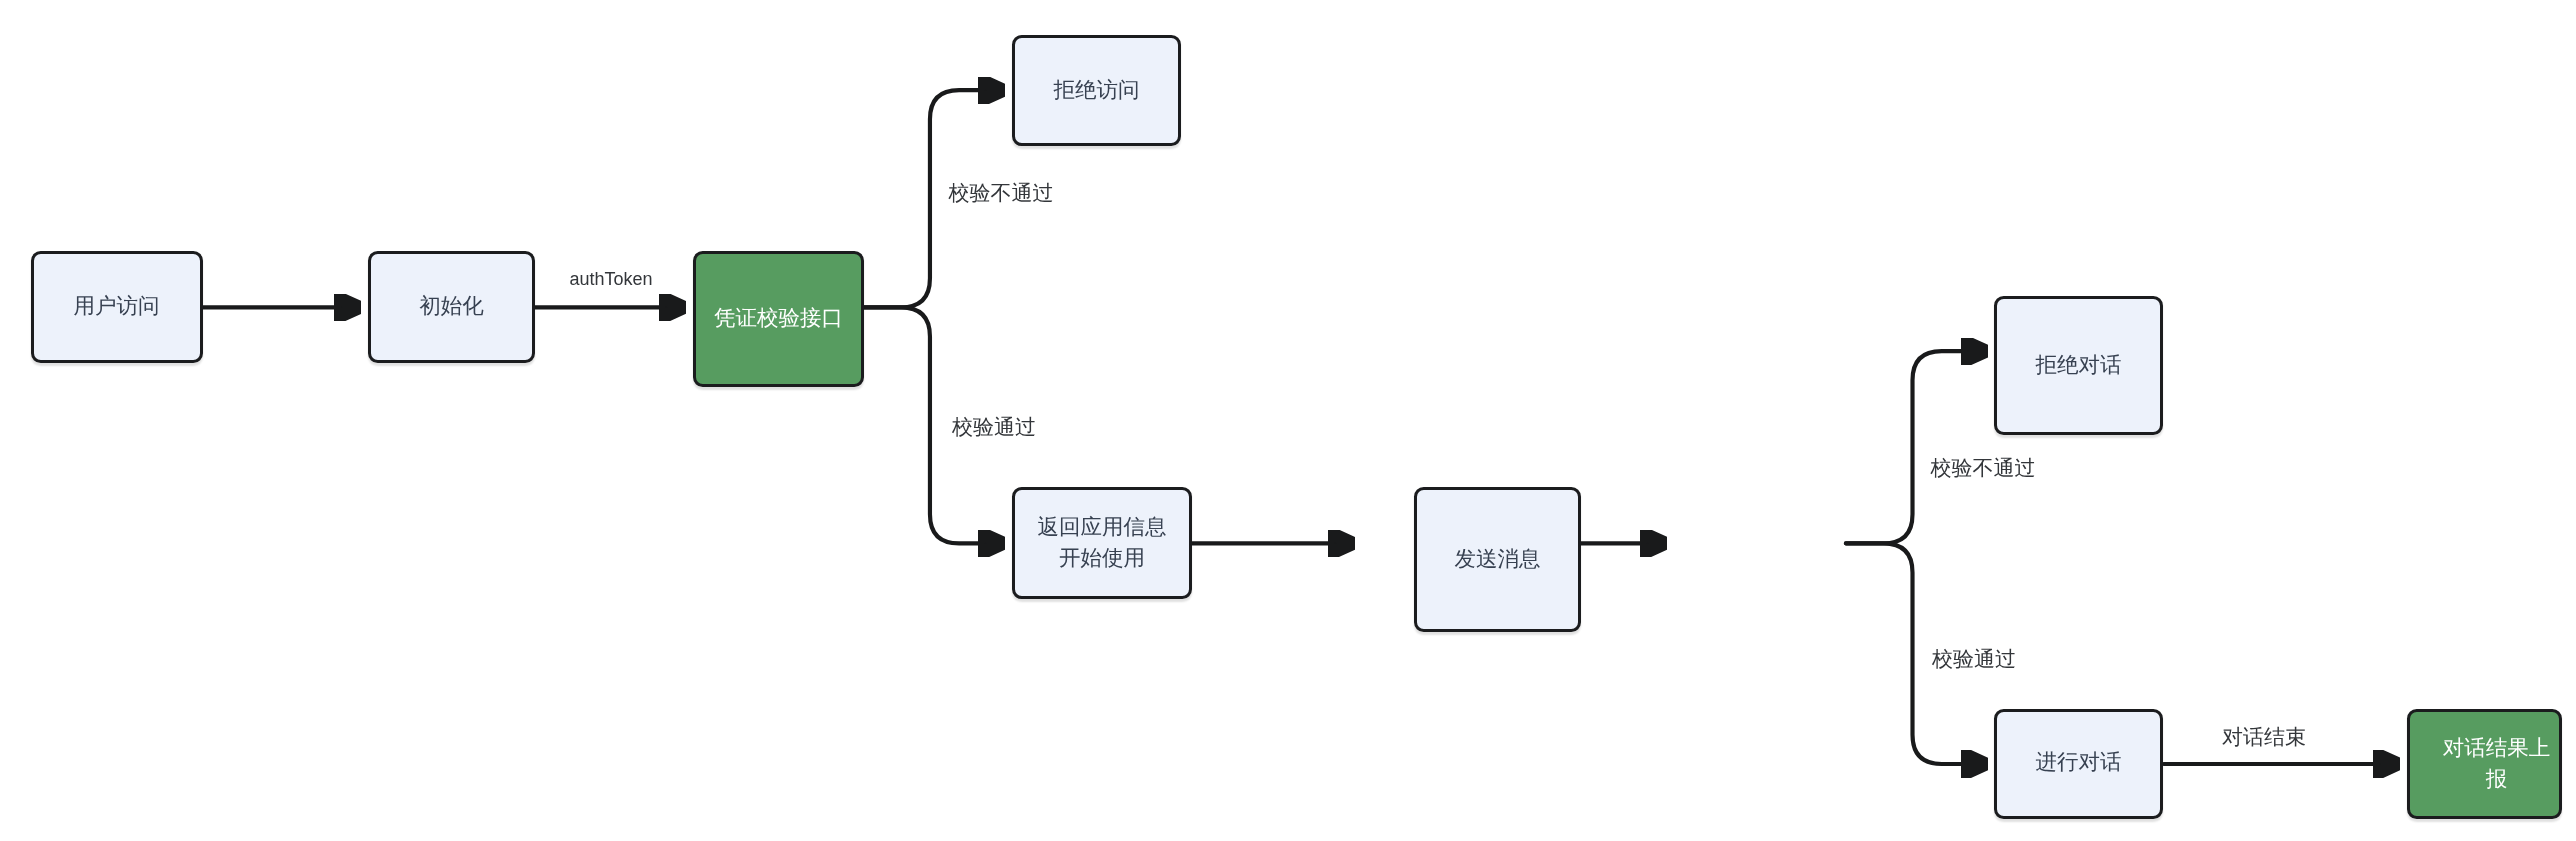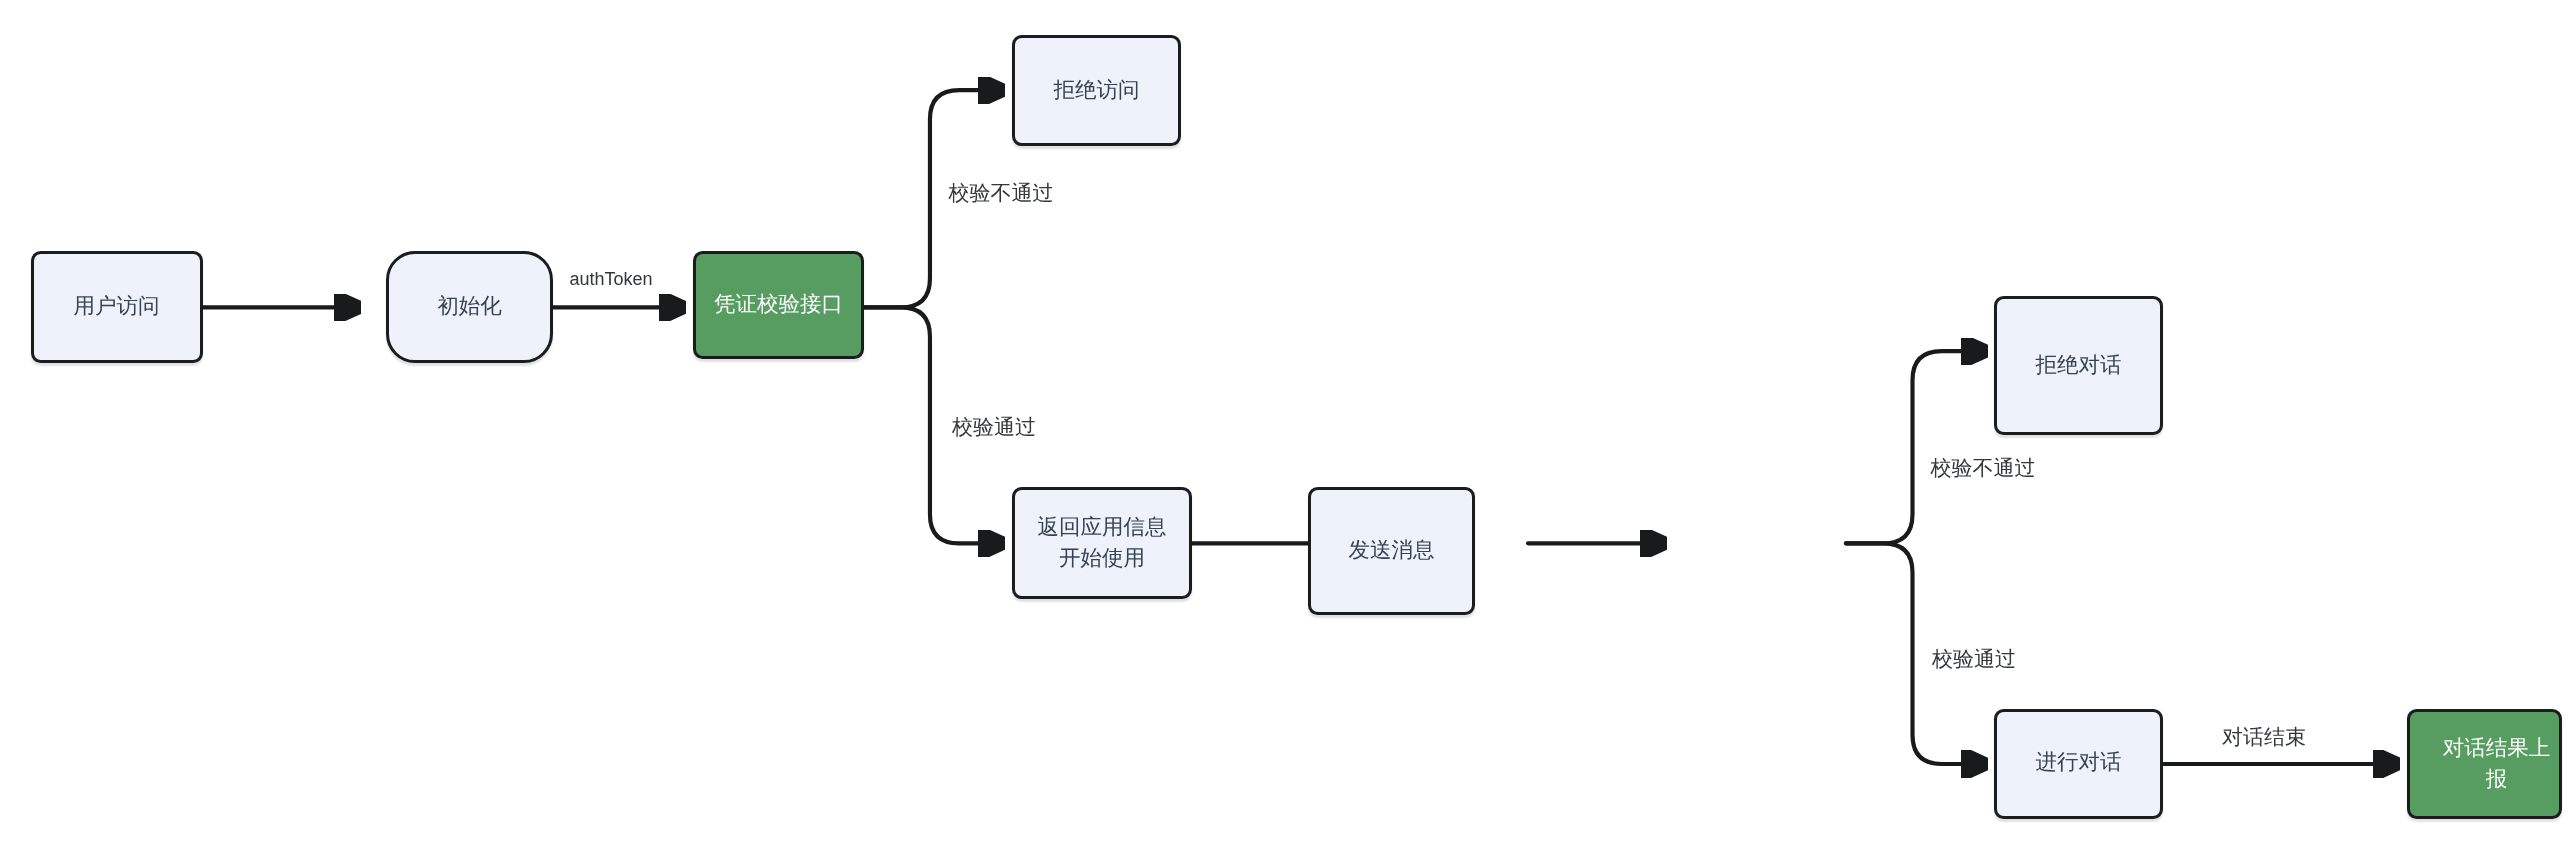--- a/index.html
+++ b/index.html
@@ -75,30 +75,30 @@
     <path d="M 1244 443 L 1298 443 Q 1340 443 1340 485 L 1340 741 Q 1340 783 1382 783 L 1442 783" marker-end="url(#arrow)"></path>
     <path d="M 1718 783 L 1946 783" marker-end="url(#arrow)"></path>
     <path d="M 2202 783 L 2396 783" marker-end="url(#arrow)"></path>
     <path d="M 2660 783 L 2714 783 Q 2756 783 2756 741 L 2756 548 Q 2756 506 2798 506 L 2858 506" marker-end="url(#arrow)"></path>
     <path d="M 2660 783 L 2714 783 Q 2756 783 2756 825 L 2756 1059 Q 2756 1101 2798 1101 L 2858 1101" marker-end="url(#arrow)"></path>
     <path d="M 3118 1101 L 3452 1101" marker-end="url(#arrow)"></path>
   </svg>
 
   <div class="node" style="left:30.5px; top:251px; width:172px; height:112px;">用户访问</div>
 
-  <div class="node" style="left:386px; top:251px; width:167px; height:112px;border-radius:29px;">初始化</div>
+  <div class="node" style="left:368px; top:251px; width:167px; height:112px;">初始化</div>
 
-  <div class="node accent" style="left:693px; top:251px; width:171px; height:108px;">凭证校验接口</div>
+  <div class="node accent" style="left:693px; top:251px; width:171px; height:136px;">凭证校验接口</div>
 
   <div class="node" style="left:1012px; top:35px; width:169px; height:111px;">拒绝访问</div>
 
   <div class="node" style="left:1012px; top:487px; width:180px; height:112px;">返回应用信息
 开始使用</div>
 
-  <div class="node" style="left:1308px; top:487px; width:167px; height:128px;">发送消息</div>
+  <div class="node" style="left:1414px; top:487px; width:167px; height:145px;">发送消息</div>
 
 
   <div class="node" style="left:1994px; top:296px; width:169px; height:139px;">拒绝对话</div>
 
   <div class="node" style="left:1994px; top:709px; width:169px; height:110px;font-family:Liberation Mono, monospace;">进行对话</div>
 
   <div class="node accent" style="left:2407px; top:709px; width:155px; height:110px;padding-left:24px;">对话结果上报</div>
 
   <div class="edge-label" style="left:611px; top:269px; font-size:18px;">authToken</div>
 

